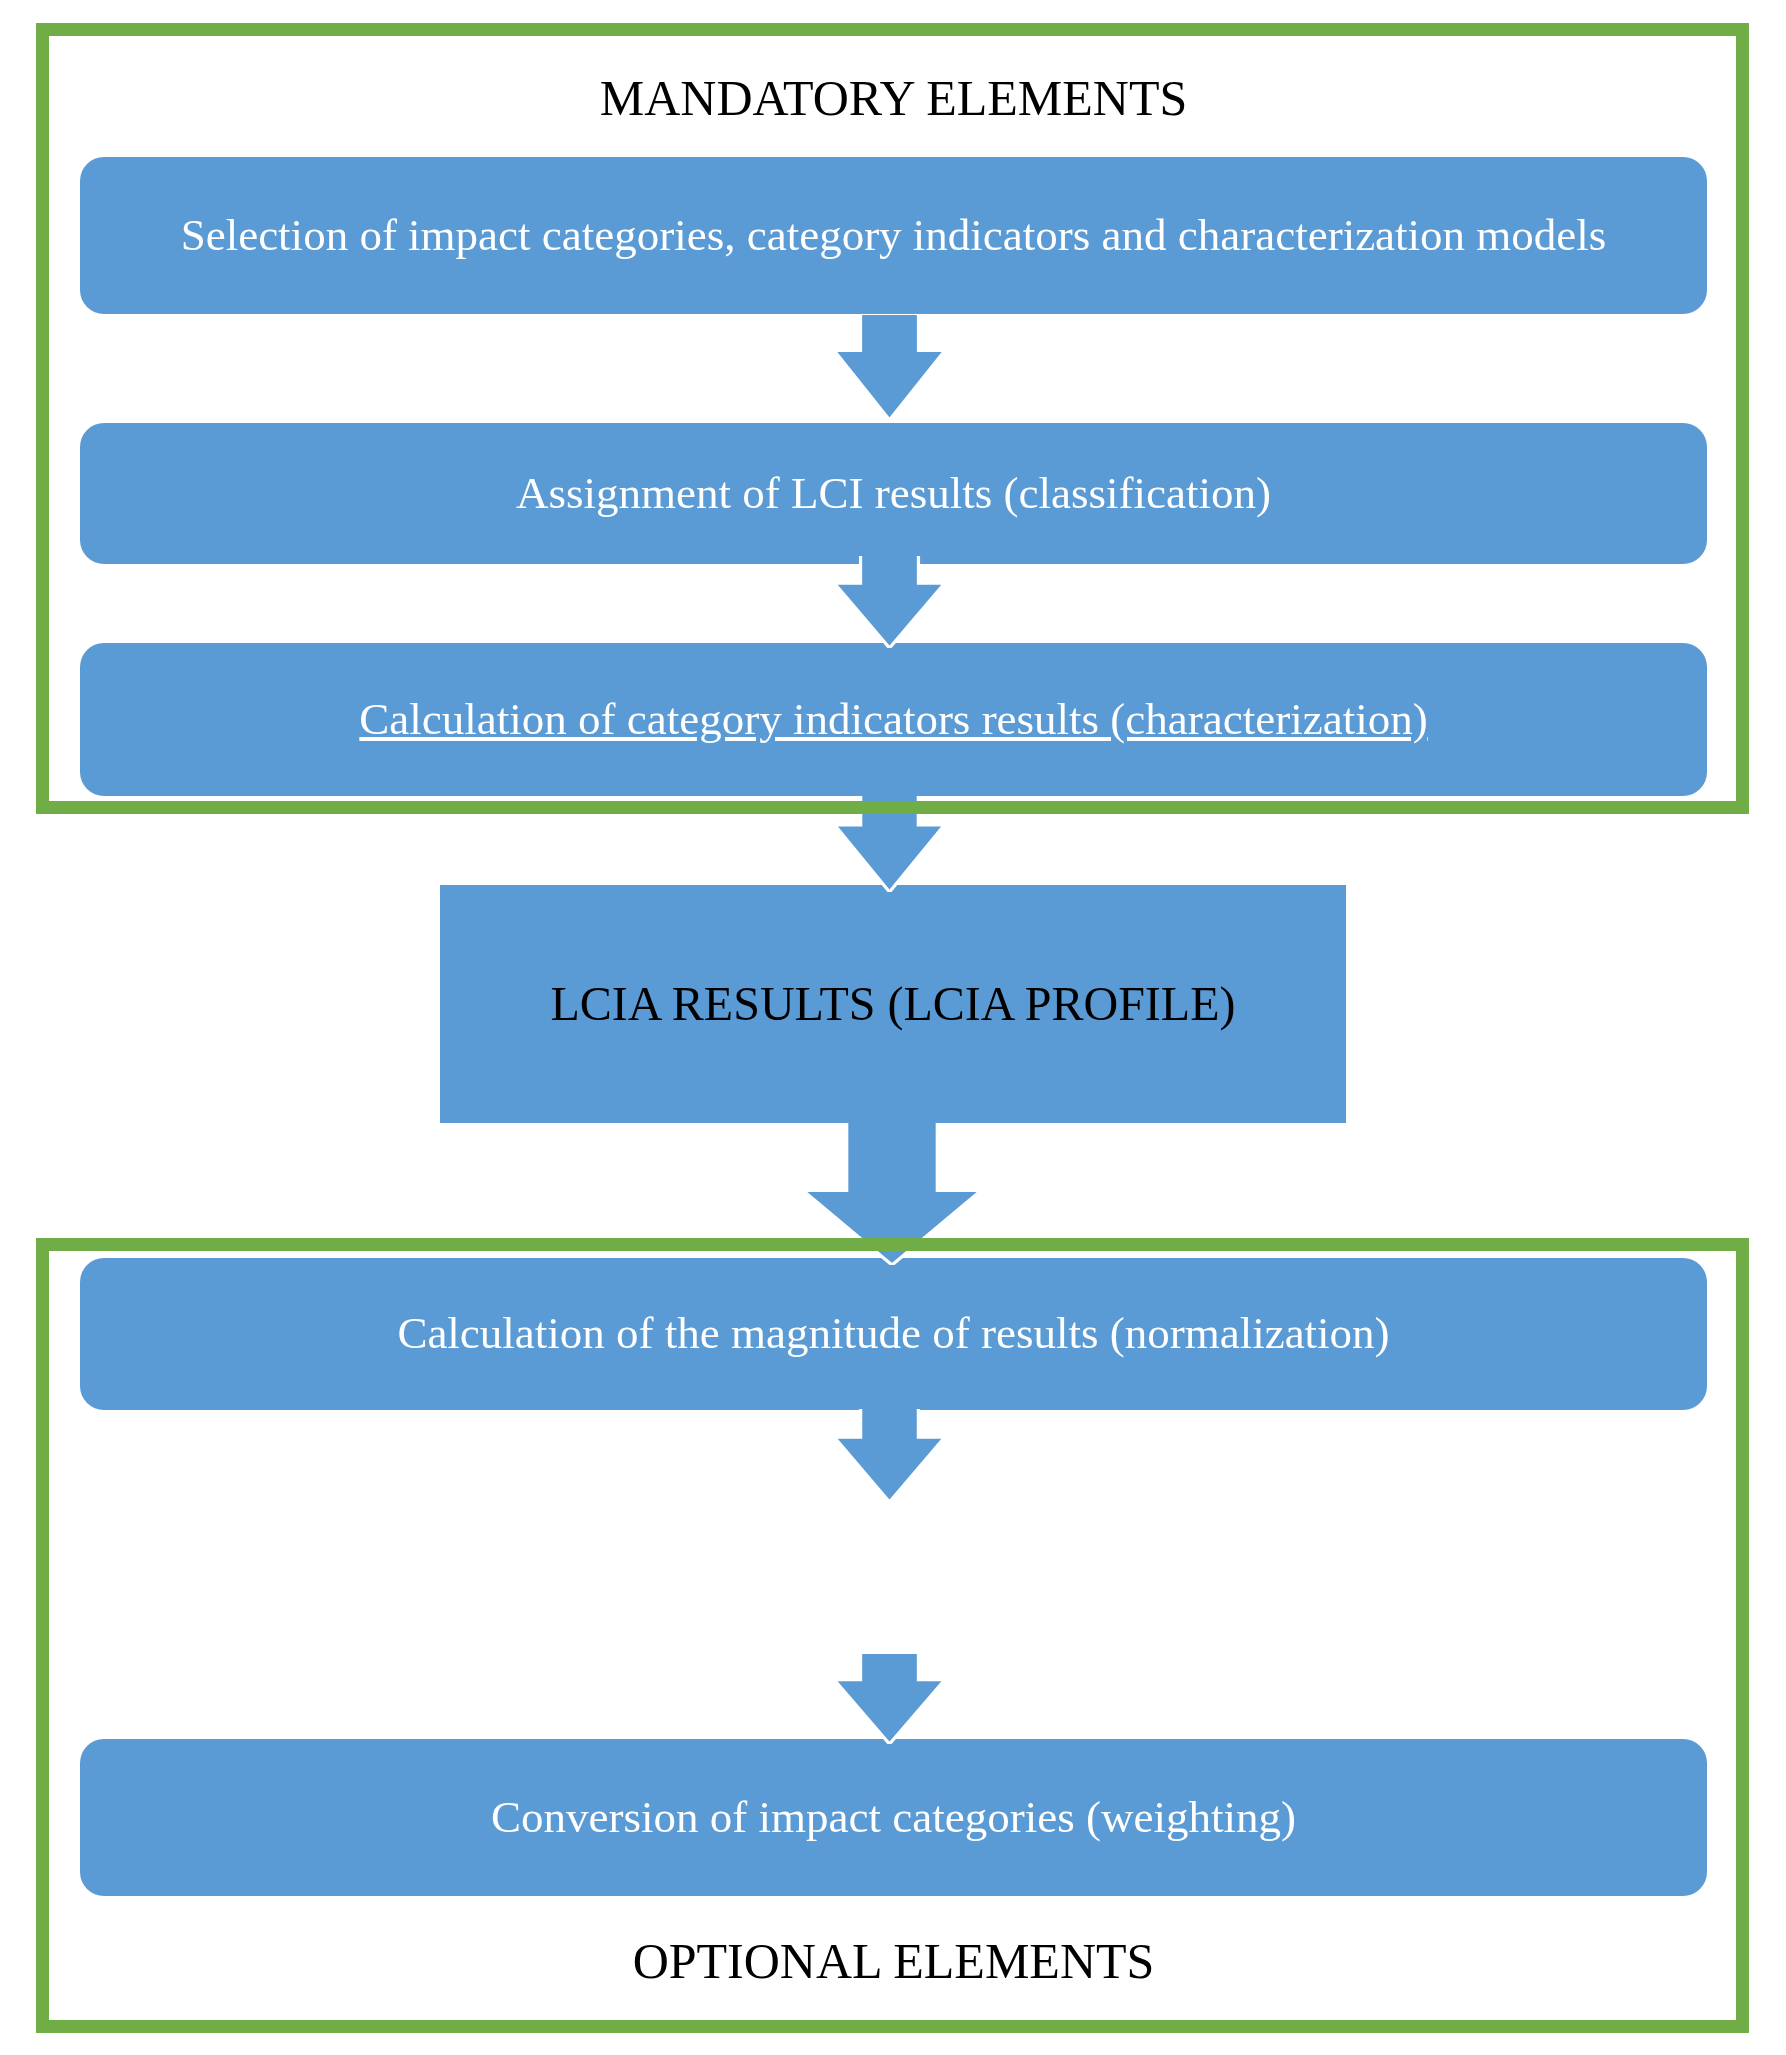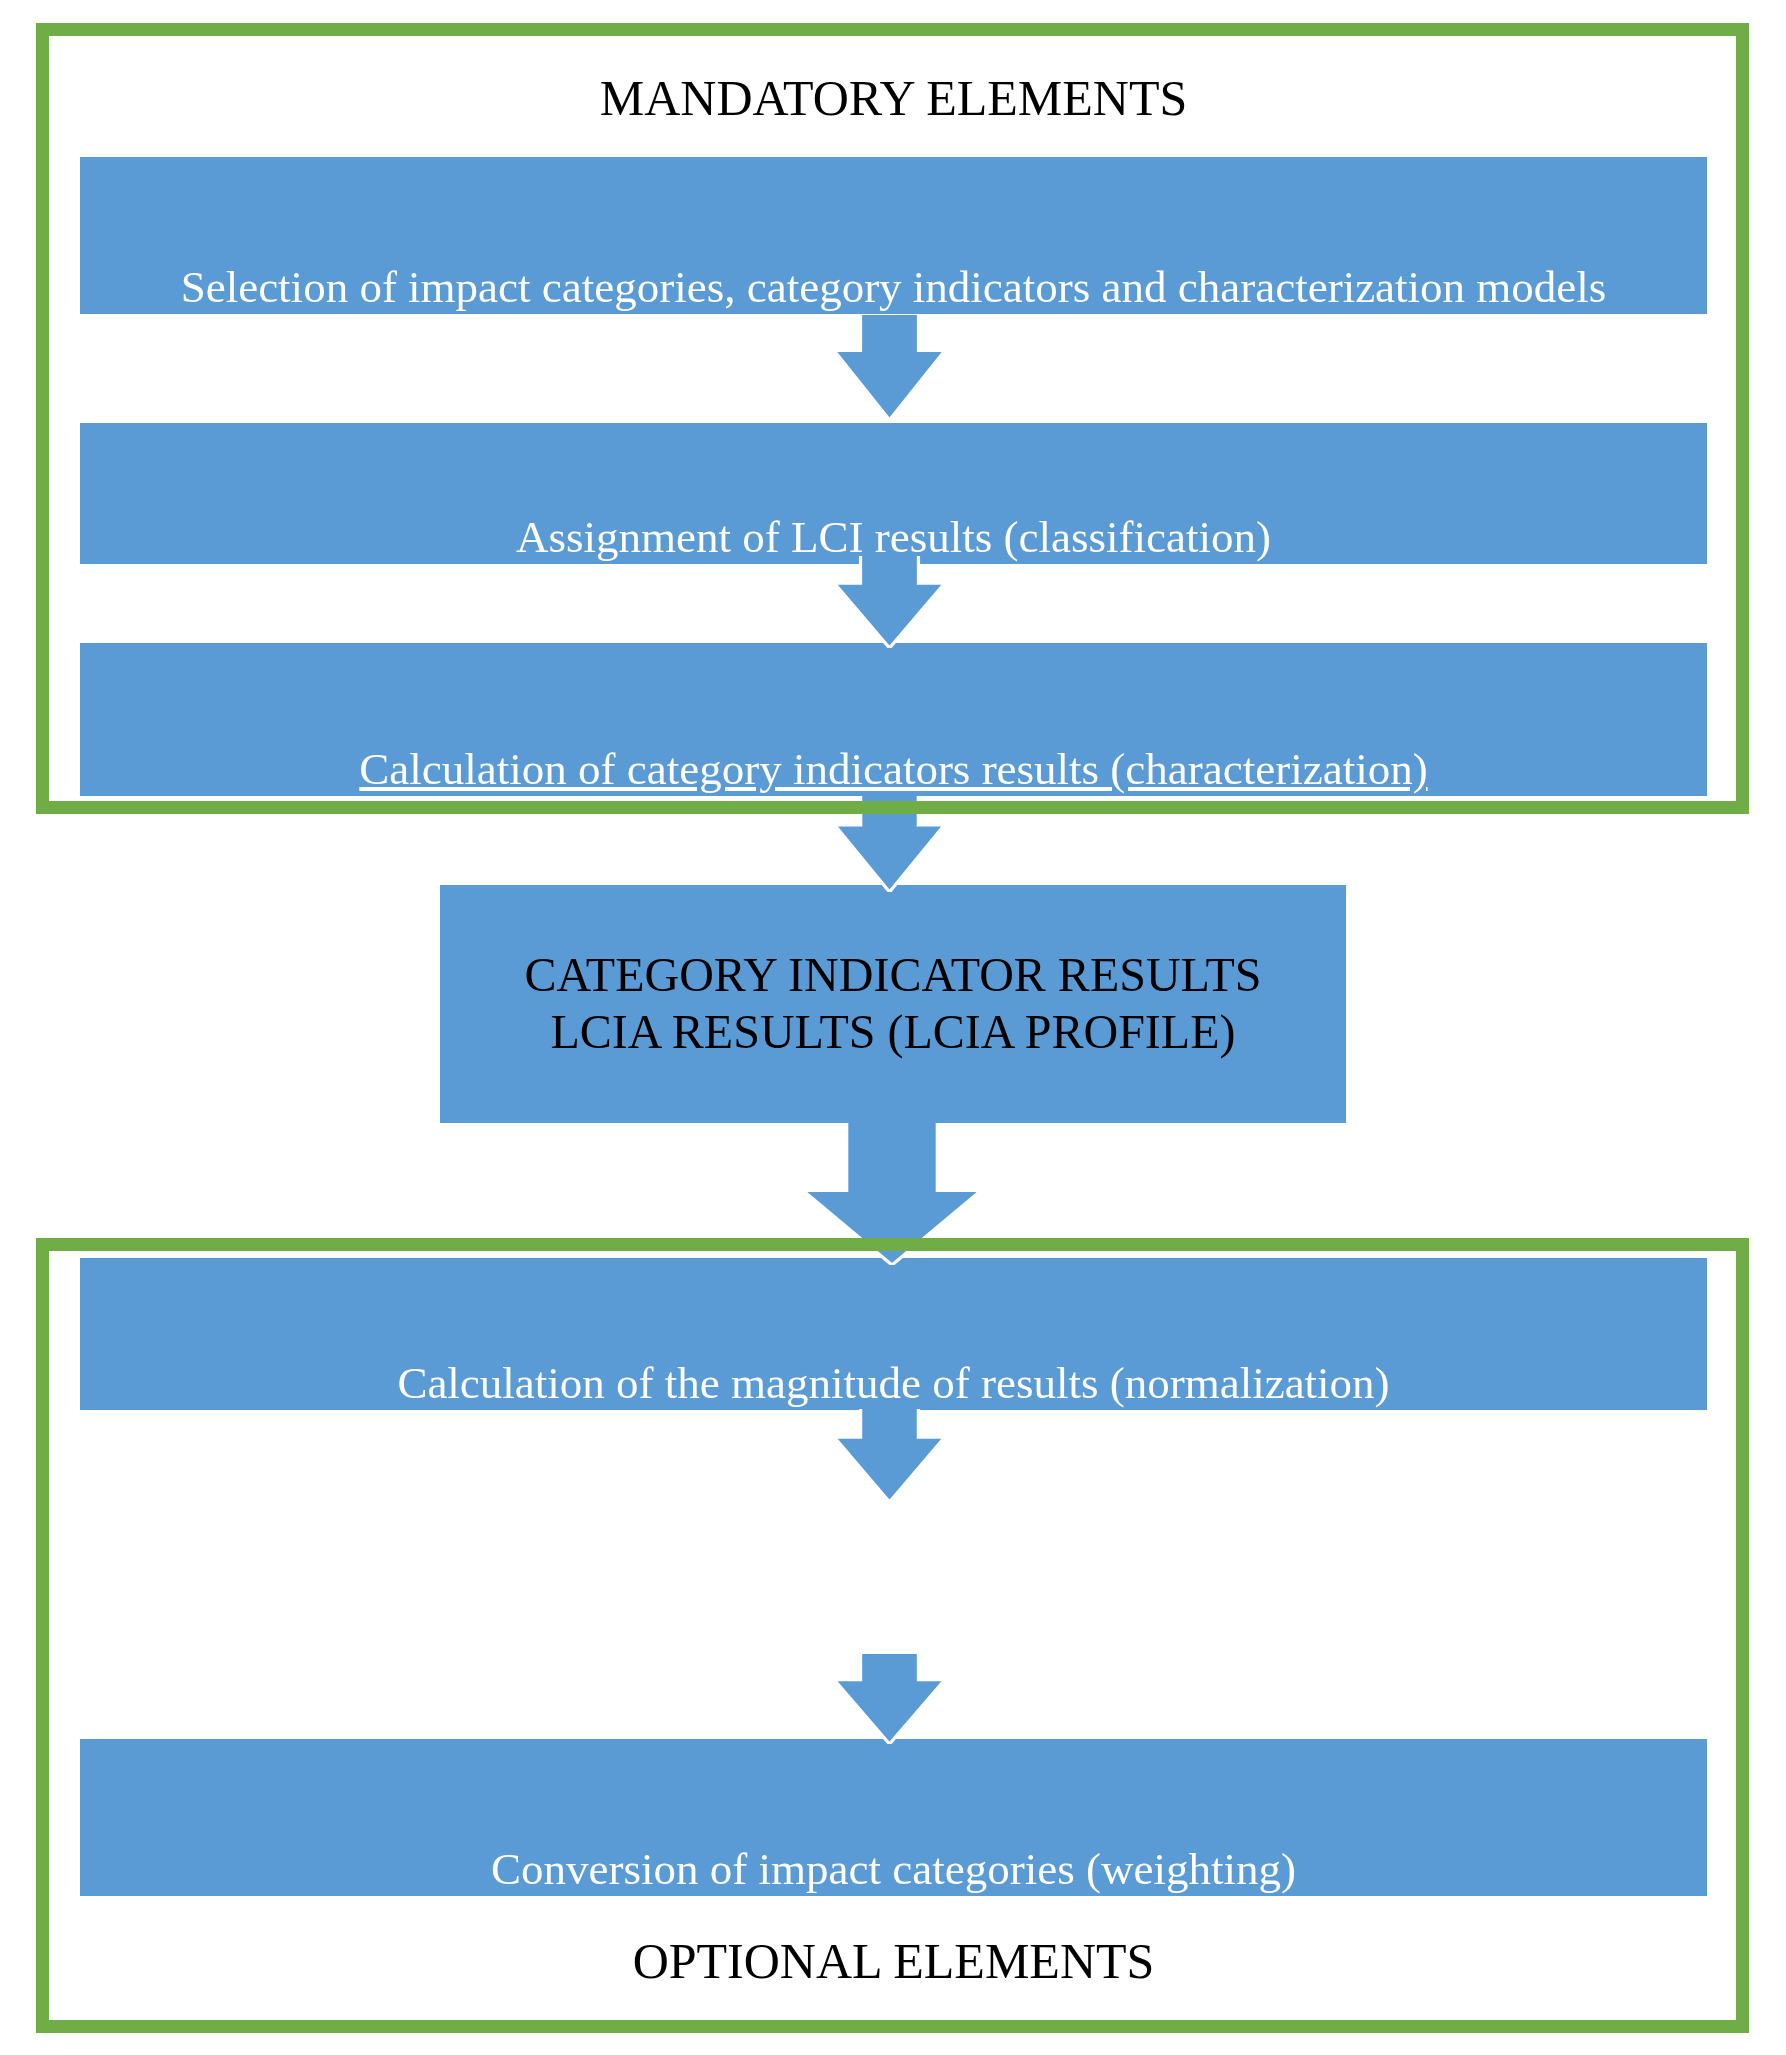--- a/index.html
+++ b/index.html
@@ -11,28 +11,29 @@
     font-family: "Liberation Serif", "DejaVu Serif", serif;
     overflow: hidden;
   }
   .blue-box {
     position: absolute;
     left: 80px;
     width: 1627px;
     background: #5B9BD5;
     color: #ffffff;
     display: flex;
-    align-items: flex-end;
+    align-items: center;
     justify-content: center;
     text-align: center;
     font-size: 45px;
     line-height: 1.15;
     padding: 0 15.4px;
     box-sizing: border-box;
     z-index: 1;
+    border-radius: 24px;
   }
   .mid-box {
     position: absolute;
     left: 440px;
     top: 885px;
     width: 906px;
     height: 238px;
     background: #5B9BD5;
     color: #000000;
     display: flex;
@@ -85,21 +86,20 @@
     <span>Selection of impact categories, category indicators and characterization models</span>
   </div>
   <div class="blue-box box2">
     <span>Assignment of LCI results (classification)</span>
   </div>
   <div class="blue-box box3">
     <span>Calculation of category indicators results (characterization)</span>
   </div>
 
   <div class="mid-box">
-    <div>CATEGORY INDICATOR RESULTS</div>
     <div>LCIA RESULTS (LCIA PROFILE)</div>
   </div>
 
   <div class="blue-box box4">
     <span>Calculation of the magnitude of results (normalization)</span>
   </div>
   <div class="blue-box box6">
     <span>Conversion of impact categories (weighting)</span>
   </div>
 

